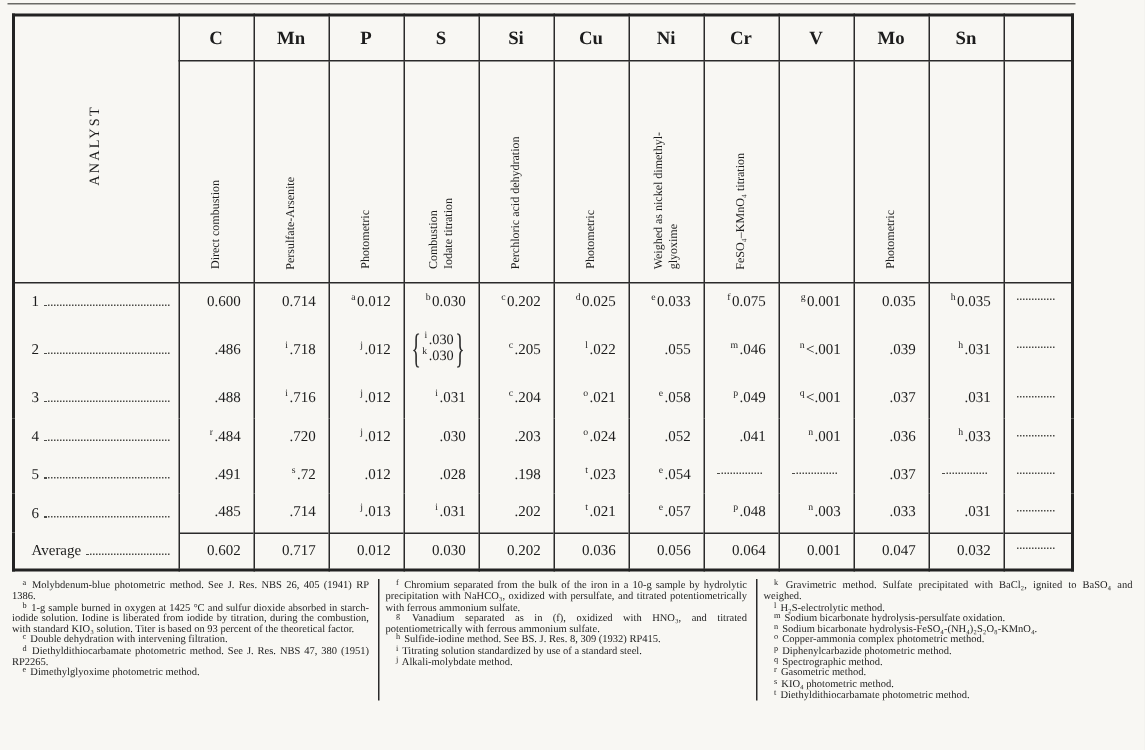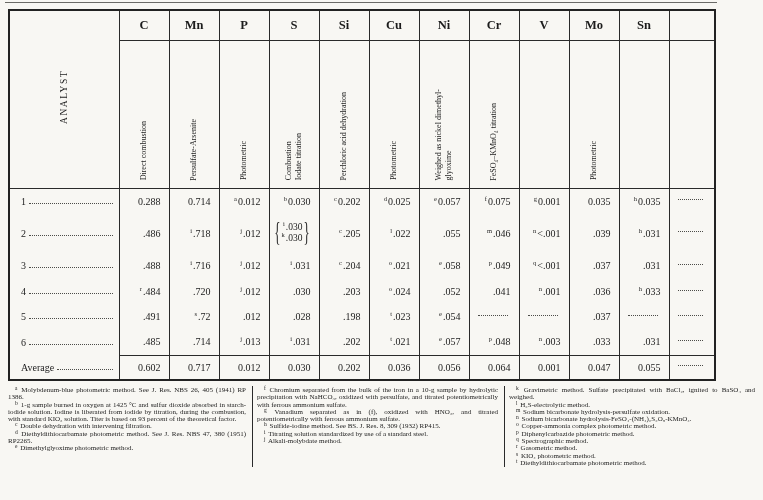--- a/index.html
+++ b/index.html
@@ -127,27 +127,27 @@
           </tr>
       </thead>
       <tbody id="table-body">
           <tr class="r1">
             <td class="rowlabel">
               <div class="leader">
                 <span class="lbl">1</span>
                 <span class="dots"></span>
               </div>
             </td>
-            <td class="val"><span class="num"><span class="v">0.288</span></span></td>
+            <td class="val"><span class="num"><span class="v">0.600</span></span></td>
             <td class="val"><span class="num"><span class="v">0.714</span></span></td>
             <td class="val"><span class="num"><sup class="fnref">a</sup><span class="v">0.012</span></span></td>
             <td class="val"><span class="num"><sup class="fnref">b</sup><span class="v">0.030</span></span></td>
             <td class="val"><span class="num"><sup class="fnref">c</sup><span class="v">0.202</span></span></td>
             <td class="val"><span class="num"><sup class="fnref">d</sup><span class="v">0.025</span></span></td>
-            <td class="val"><span class="num"><sup class="fnref">e</sup><span class="v">0.057</span></span></td>
+            <td class="val"><span class="num"><sup class="fnref">e</sup><span class="v">0.033</span></span></td>
             <td class="val"><span class="num"><sup class="fnref">f</sup><span class="v">0.075</span></span></td>
             <td class="val"><span class="num"><sup class="fnref">g</sup><span class="v">0.001</span></span></td>
             <td class="val"><span class="num"><span class="v">0.035</span></span></td>
             <td class="val"><span class="num"><sup class="fnref">h</sup><span class="v">0.035</span></span></td>
             <td class="val">
               <div class="leader">
                 <span class="dots"></span>
               </div>
             </td>
           </tr>
@@ -300,21 +300,21 @@
             <td class="val"><span class="num"><span class="v">0.602</span></span></td>
             <td class="val"><span class="num"><span class="v">0.717</span></span></td>
             <td class="val"><span class="num"><span class="v">0.012</span></span></td>
             <td class="val"><span class="num"><span class="v">0.030</span></span></td>
             <td class="val"><span class="num"><span class="v">0.202</span></span></td>
             <td class="val"><span class="num"><span class="v">0.036</span></span></td>
             <td class="val"><span class="num"><span class="v">0.056</span></span></td>
             <td class="val"><span class="num"><span class="v">0.064</span></span></td>
             <td class="val"><span class="num"><span class="v">0.001</span></span></td>
             <td class="val"><span class="num"><span class="v">0.047</span></span></td>
-            <td class="val"><span class="num"><span class="v">0.055</span></span></td>
+            <td class="val"><span class="num"><span class="v">0.032</span></span></td>
             <td class="val">
               <div class="leader">
                 <span class="dots"></span>
               </div>
             </td>
           </tr>
         </tbody>
     </table>
   </div>
 

